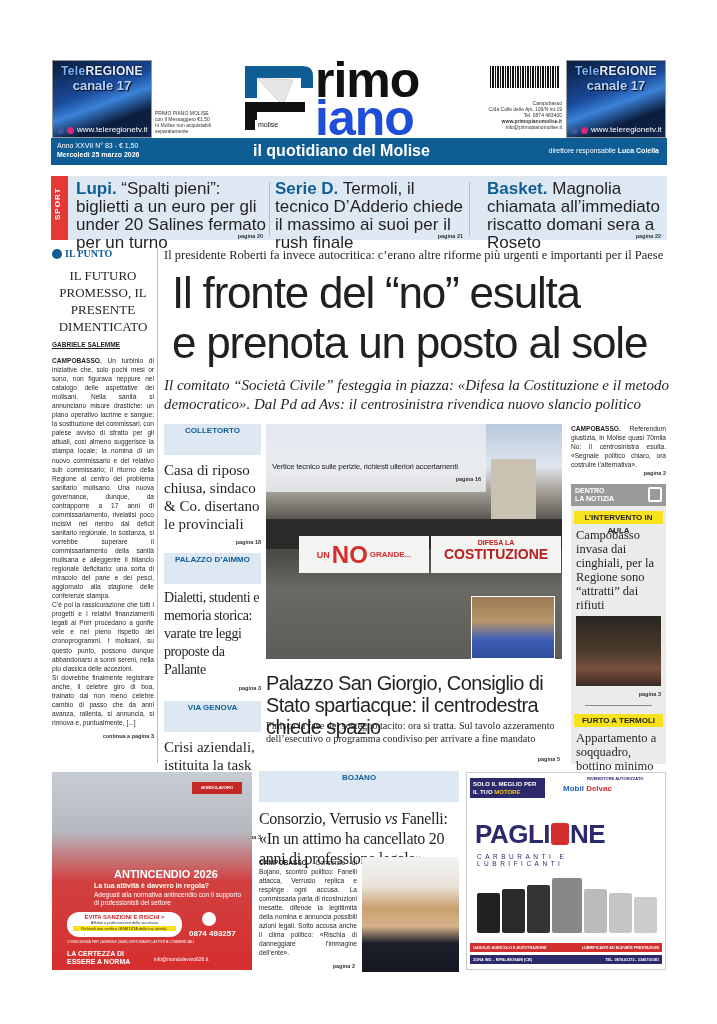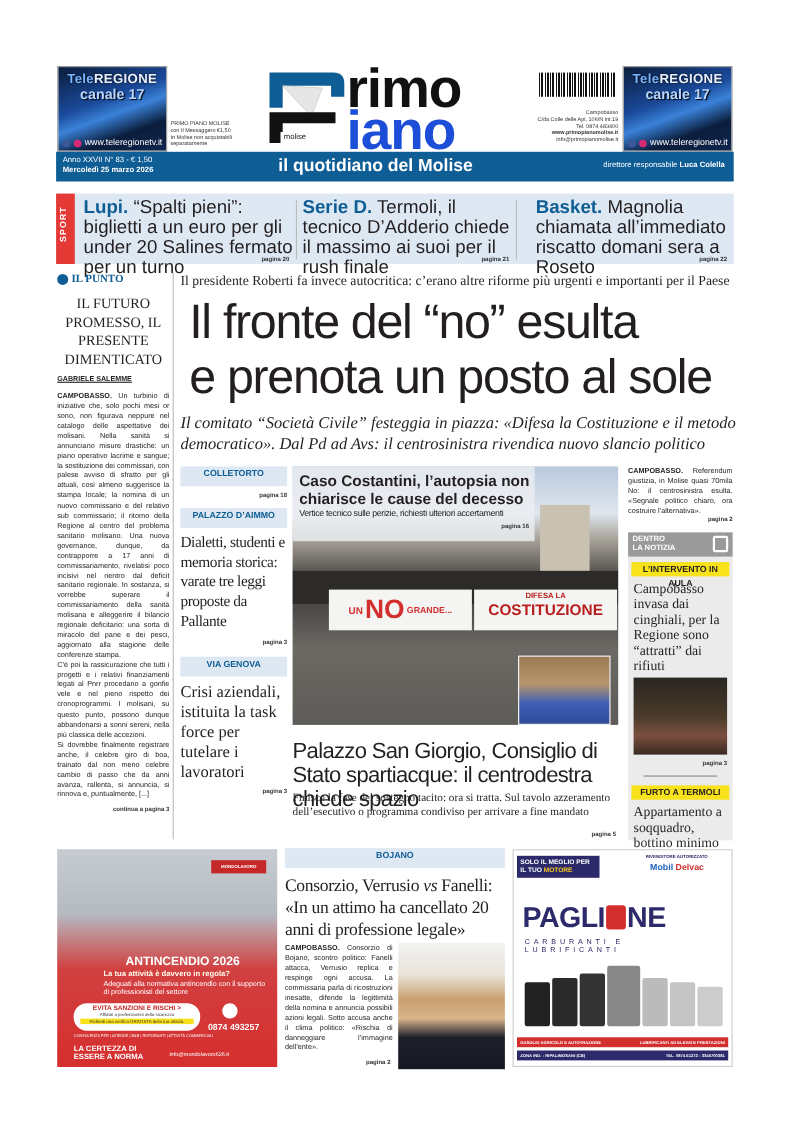--- a/index.html
+++ b/index.html
@@ -17,21 +17,21 @@
 .logo .w{position:absolute;font:bold 50px "Liberation Sans",sans-serif;letter-spacing:-1px;line-height:40px;}
 .bluebar{position:absolute;left:51px;top:138px;width:616px;height:27px;background:#0f5d95;color:#fff;}
 .sport{position:absolute;left:51px;top:176px;width:616px;height:64px;background:#dde8f3;}
 .sporttag{position:absolute;left:0;top:0;width:17px;height:64px;background:#e53935;}
 .sporttag span{position:absolute;left:2px;top:44px;transform:rotate(-90deg);transform-origin:left top;font:bold 8px "Liberation Sans",sans-serif;color:#fff;letter-spacing:1px;}
 .scol{position:absolute;top:4px;font:17px "Liberation Sans",sans-serif;line-height:18px;color:#231f20;}
 .scol b{color:#0f5d95;}
 .pg{font:bold 5.5px "Liberation Sans",sans-serif;color:#333;text-align:right;}
 .serif{font-family:"Liberation Serif",serif;}
 .body6{font:6.6px "Liberation Sans",sans-serif;line-height:9.05px;color:#231f20;text-align:justify;}
-.label{background:#dde8f3;color:#0f5d95;font:bold 8px "Liberation Sans",sans-serif;text-align:center;height:18px;line-height:13px;}
+.label{background:#dde8f3;color:#0f5d95;font:bold 8px "Liberation Sans",sans-serif;text-align:center;height:31px;line-height:13px;}
 .ylabel{background:#f7e21b;color:#231f20;font:bold 8px "Liberation Sans",sans-serif;text-align:center;height:13px;line-height:13px;}
 .vline{position:absolute;width:1px;background:#bbb;}
 </style>
 </head>
 <body>
 
 <div class="tvad" style="left:52px;top:60px;">
   <div class="t1"><span>Tele</span><b>REGIONE</b></div>
   <div class="t2">canale 17</div>
   <div class="t3">
@@ -116,32 +116,32 @@
 
 <div class="abs serif" style="left:164px;top:248px;width:503px;font-size:12.5px;white-space:nowrap;overflow:hidden;">Il presidente Roberti fa invece autocritica: c’erano altre riforme più urgenti e importanti per il Paese</div>
 <div class="abs" style="left:162px;top:268px;width:505px;font:44px 'Liberation Sans',sans-serif;line-height:50px;letter-spacing:-1.2px;margin-left:10px;">
   <div>Il fronte del “no” esulta</div>
   <div>e prenota un posto al sole</div>
 </div>
 <div class="abs serif" style="left:164px;top:376px;width:505px;font-style:italic;font-size:15px;line-height:19px;">Il comitato “Società Civile” festeggia in piazza: «Difesa la Costituzione e il metodo democratico». Dal Pd ad Avs: il centrosinistra rivendica nuovo slancio politico</div>
 
 <div class="abs" style="left:164px;top:424px;width:97px;">
   <div class="label">COLLETORTO</div>
+  <div class="serif" style="font-size:15px;line-height:18px;margin-top:6px;">Casa di riposo chiusa, sindaco &amp; Co. disertano le provinciali</div>
   <div class="pg" style="margin-top:6px;">pagina 18</div>
   <div class="label" style="margin-top:8px;">PALAZZO D’AIMMO</div>
   <div class="serif" style="font-size:14px;line-height:18px;margin-top:5px;letter-spacing:-.4px;">Dialetti, studenti e memoria storica: varate tre leggi proposte da Pallante</div>
   <div class="pg" style="margin-top:6px;">pagina 3</div>
   <div class="label" style="margin-top:10px;">VIA GENOVA</div>
   <div class="serif" style="font-size:15px;line-height:18px;margin-top:6px;">Crisi aziendali, istituita la task force per tutelare i lavoratori</div>
   <div class="pg" style="margin-top:6px;">pagina 3</div>
 </div>
 
 <div class="abs" style="left:266px;top:424px;width:296px;height:235px;overflow:hidden;background:linear-gradient(180deg,#b9c9dd 0%,#dfe6ef 18%,#a9a49a 28%,#5d5a55 40%,#4b4a47 55%,#6b6963 70%,#5e5c58 100%);">
   <div class="abs" style="left:0;top:0;width:220px;height:68px;background:rgba(235,238,242,.82);"></div>
-  <div class="abs" style="left:6px;top:5px;width:210px;font:bold 14px 'Liberation Sans',sans-serif;line-height:16px;">Caso Costantini, l’autopsia non chiarisce le cause del decesso</div>
   <div class="abs" style="left:6px;top:38px;width:215px;font:8px 'Liberation Sans',sans-serif;letter-spacing:-.3px;">Vertice tecnico sulle perizie, richiesti ulteriori accertamenti</div>
   <div class="abs pg" style="left:120px;top:52px;width:95px;">pagina 16</div>
   <div class="abs" style="left:225px;top:35px;width:45px;height:60px;background:#c9c1b2;"></div>
   <div class="abs" style="left:0;top:95px;width:296px;height:30px;background:#2d2b29;"></div>
   <div class="abs" style="left:33px;top:112px;width:130px;height:37px;background:#f4f4f2;display:flex;align-items:center;justify-content:center;gap:2px;color:#d32f2f;font-weight:bold;">
     <span style="font-size:9px;">UN</span>
     <span style="font-size:24px;">NO</span>
     <span style="font-size:8px;">GRANDE...</span>
   </div>
   <div class="abs" style="left:165px;top:112px;width:130px;height:37px;background:#f4f4f2;color:#b91c1c;font-weight:bold;text-align:center;">
@@ -200,21 +200,21 @@
   <div class="pg" style="position:absolute;left:0;top:192px;width:96px;">pagina 2</div>
   <div style="position:absolute;left:103px;top:86px;width:97px;height:115px;background:linear-gradient(180deg,#f2f2f2 0%,#e9e3da 25%,#c9a070 45%,#d8b48c 60%,#1c1f2a 75%,#161821 100%);"></div>
 </div>
 
 <div class="abs" style="left:466px;top:772px;width:200px;height:198px;background:#fff;border:1px solid #ccc;overflow:hidden;">
   <div class="abs" style="left:3px;top:5px;width:75px;height:20px;background:#2c2a6a;color:#fff;font:bold 6px 'Liberation Sans',sans-serif;line-height:8px;padding:2px 3px;">
     <div>SOLO IL MEGLIO PER</div>
     <div><span>IL TUO </span><span style="color:#f7c51b">MOTORE</span></div>
   </div>
   <div class="abs" style="left:120px;top:3px;font:bold 4px 'Liberation Sans',sans-serif;color:#2c2a6a;">RIVENDITORE AUTORIZZATO</div>
-  <div class="abs" style="left:96px;top:11px;font:bold 8px 'Liberation Sans',sans-serif;margin-left:28px;"><span style="color:#1f5fb8">Mobil</span> <span style="color:#d32f2f">Delvac</span></div>
+  <div class="abs" style="left:96px;top:11px;font:bold 8px 'Liberation Sans',sans-serif;"><span style="color:#1f5fb8">Mobil</span> <span style="color:#d32f2f">Delvac</span></div>
   <div class="abs" style="left:8px;top:46px;font:bold 26px 'Liberation Sans',sans-serif;color:#2c2a6a;letter-spacing:-.5px;"><span>PAGLI</span><span style="display:inline-block;width:18px;height:22px;background:#d32f2f;border-radius:3px;vertical-align:-2px;margin:0 1px;"></span><span>NE</span></div>
   <div class="abs" style="left:10px;top:80px;width:180px;font:6.5px 'Liberation Sans',sans-serif;color:#2c2a6a;letter-spacing:3.5px;">CARBURANTI E LUBRIFICANTI</div>
   <div class="abs" style="left:10px;top:105px;width:180px;height:55px;display:flex;gap:2px;align-items:flex-end;">
     <div style="flex:1;height:40px;background:#222;border-radius:2px;"></div>
     <div style="flex:1;height:44px;background:#2a2a2a;border-radius:2px;"></div>
     <div style="flex:1;height:48px;background:#333;border-radius:2px;"></div>
     <div style="flex:1.3;height:55px;background:#888;border-radius:2px;"></div>
     <div style="flex:1;height:44px;background:#bbb;border-radius:2px;"></div>
     <div style="flex:1;height:40px;background:#c5c5c5;border-radius:2px;"></div>
     <div style="flex:1;height:36px;background:#ccc;border-radius:2px;"></div>

